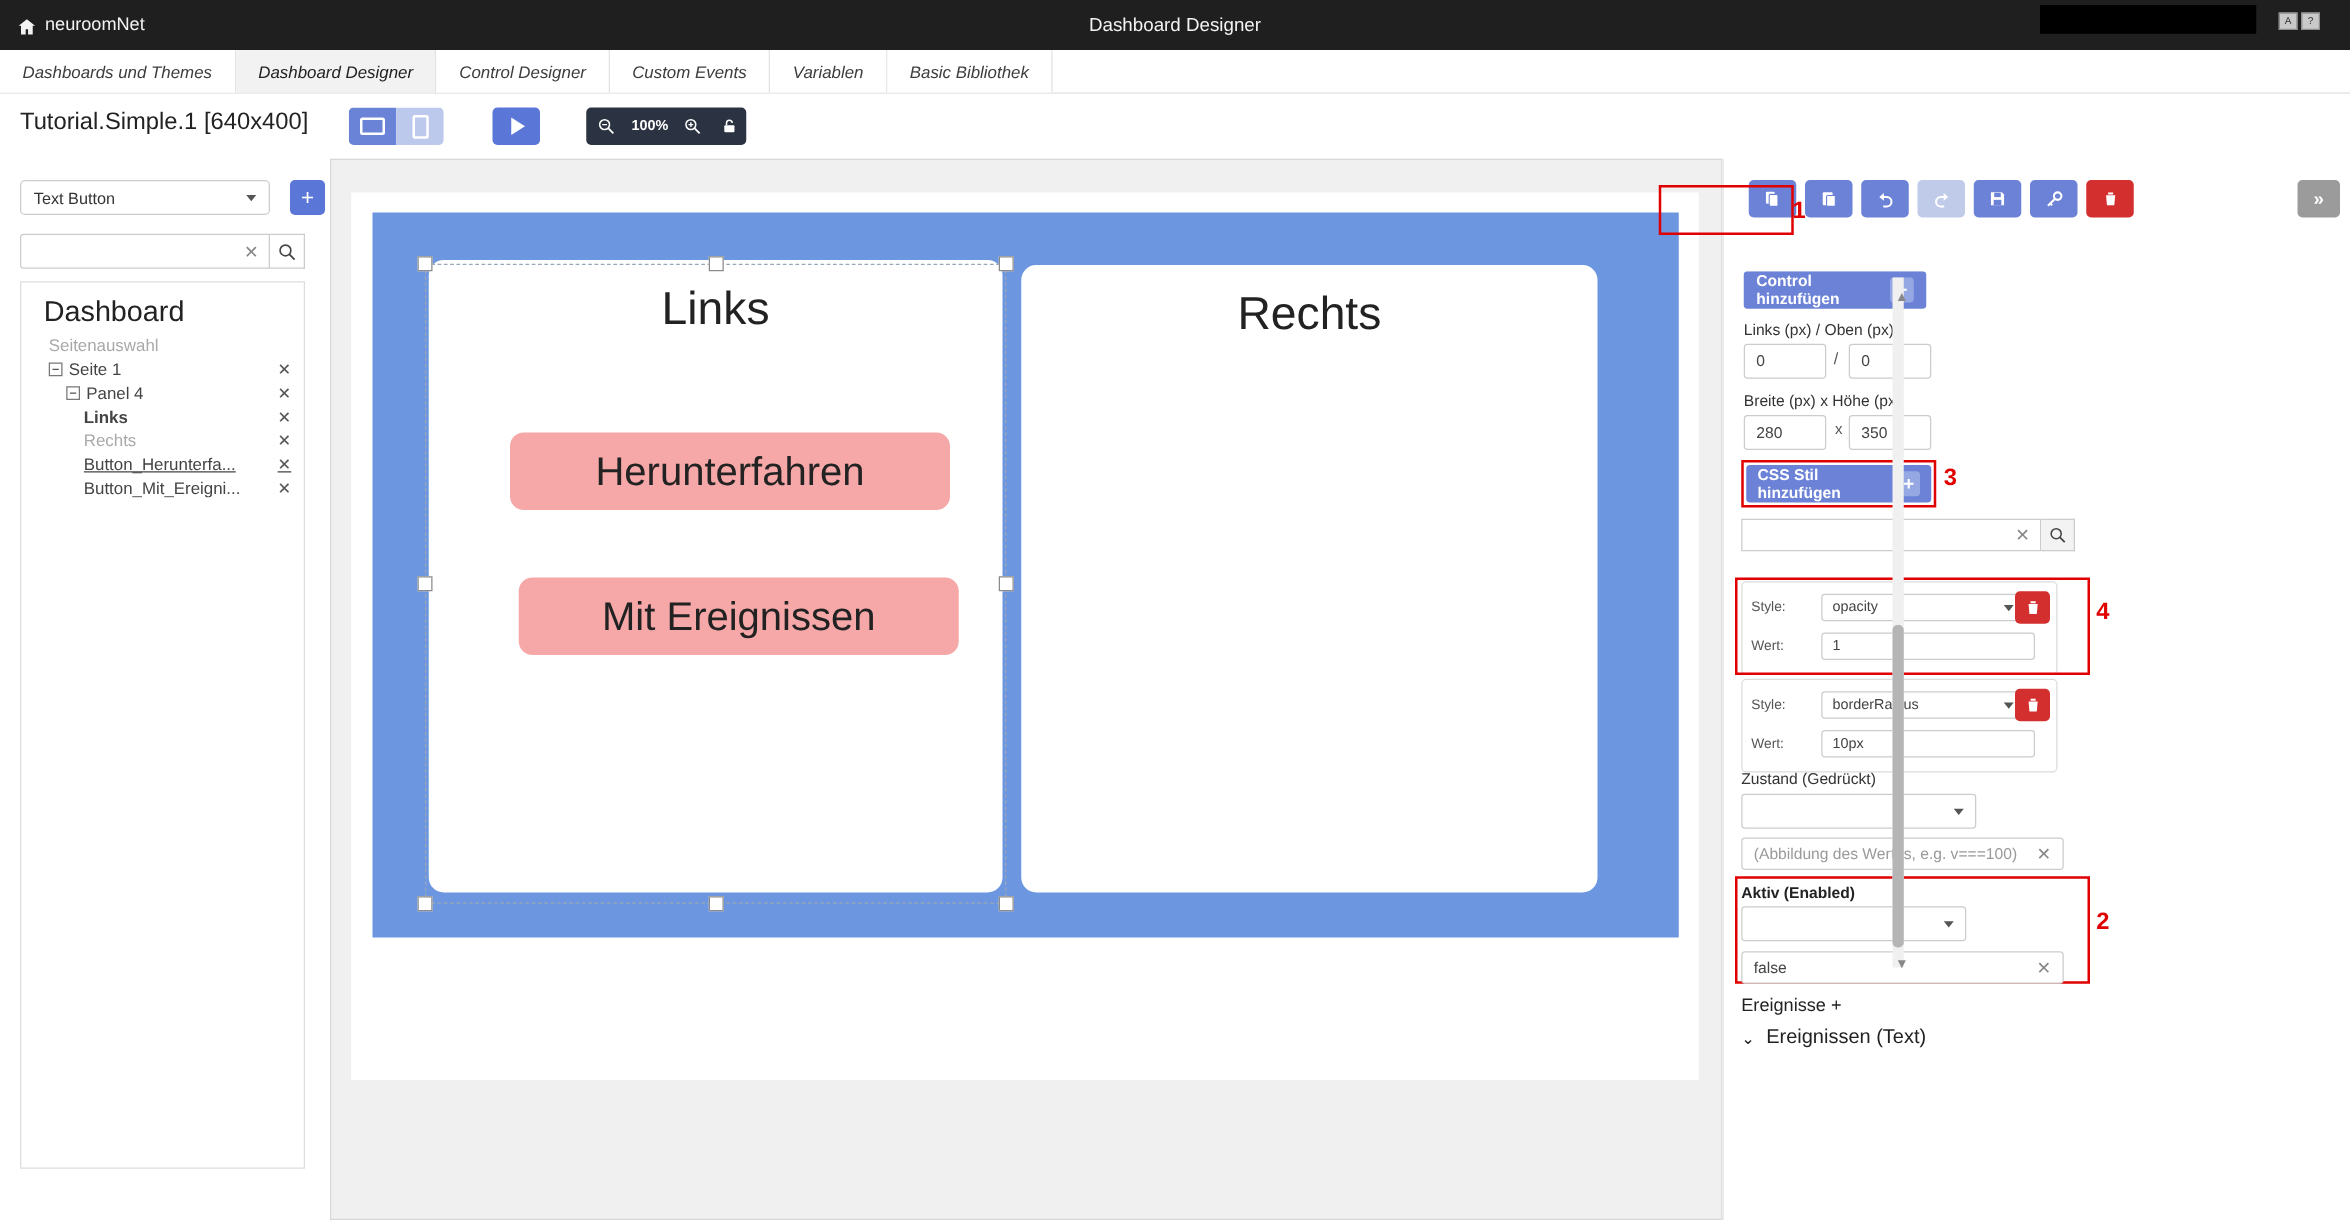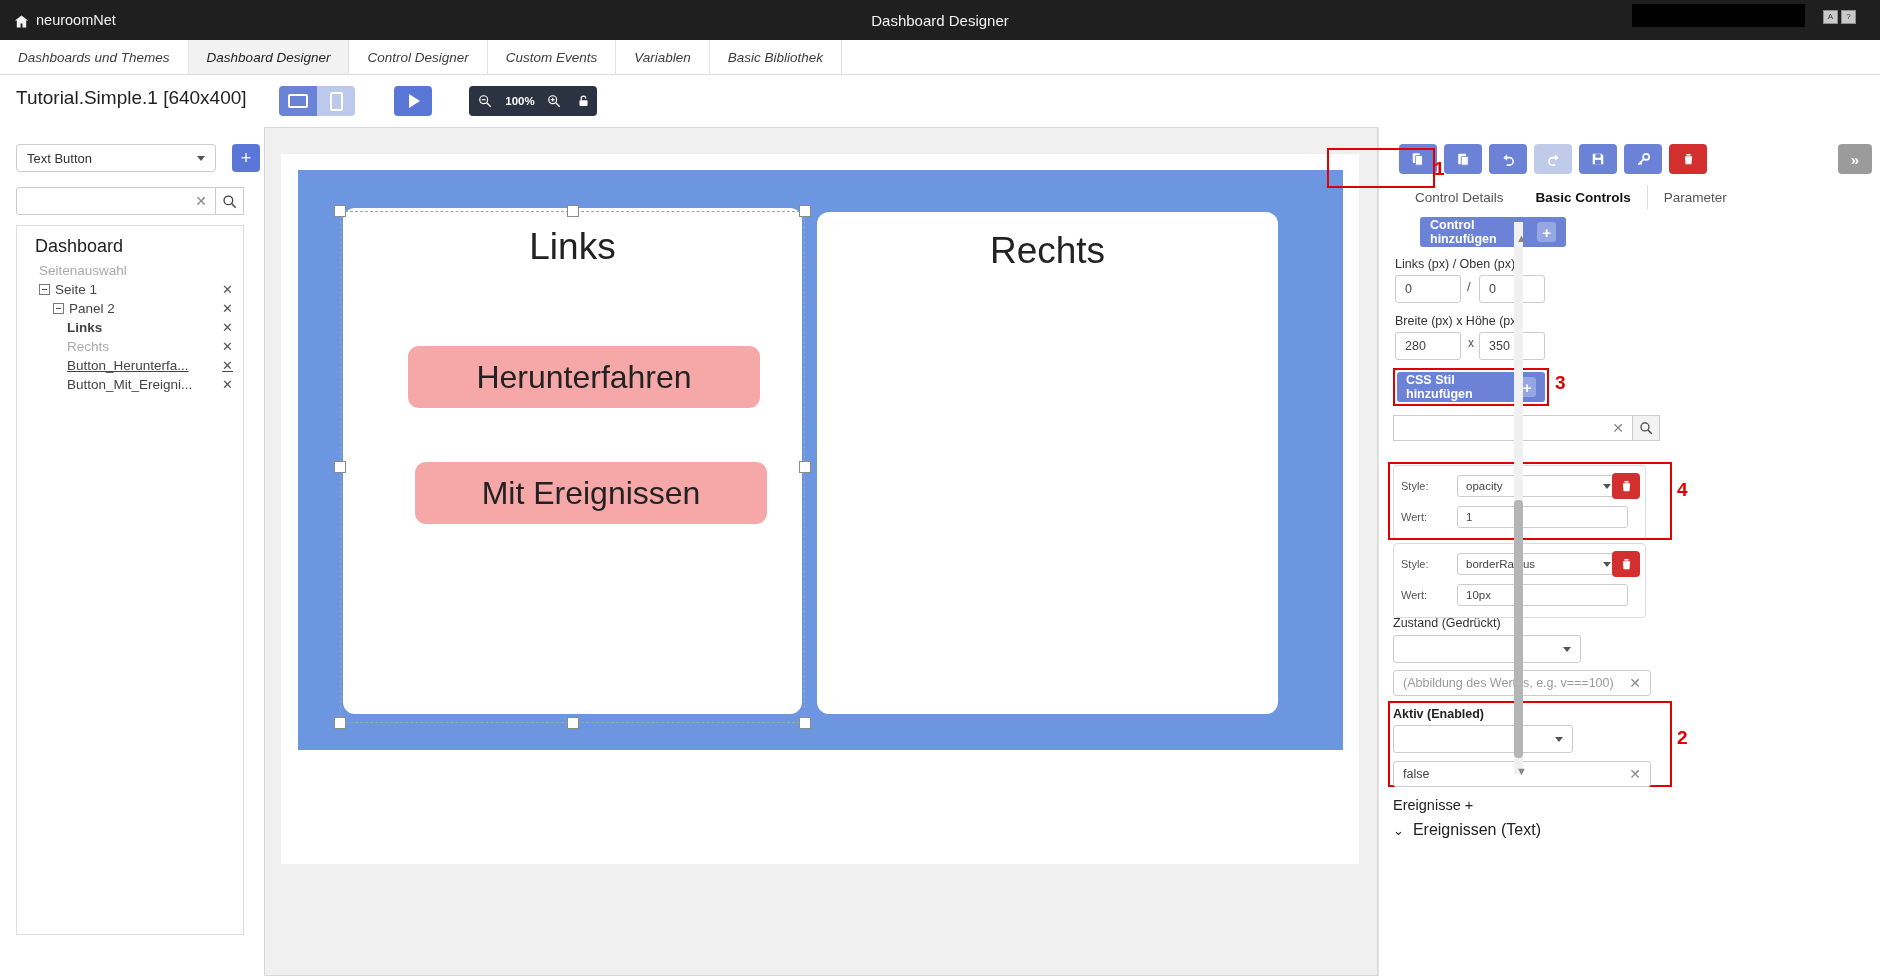--- a/index.html
+++ b/index.html
@@ -138,21 +138,21 @@
   .x-clear{ color:#888; font-size:14px; padding-left:4px; }
   #tree-search-btn{
     position:absolute; left:216px; top:60px; width:28px; height:28px;
     border:1px solid #ccc; border-left:none; background:#fff;
     display:flex; align-items:center; justify-content:center;
   }
   #tree-box{
     position:absolute; left:16px; top:98px; width:228px; height:710px;
     border:1px solid #ddd; background:#fff; padding:10px 0 0 0;
   }
-  #tree-title{ font-size:18px; color:#222; padding:0 0 4px 18px; }
+  #tree-title{ font-size:23px; color:#222; padding:0 0 4px 18px; }
   .tree-row{
     display:flex; align-items:center; height:19px; font-size:13.5px; color:#444;
     padding-right:10px;
   }
   .tree-row .lbl{ white-space:nowrap; overflow:hidden; text-overflow:ellipsis; }
   .tree-row .rm{ margin-left:auto; color:#555; font-size:13px; }
   .tree-toggle{
     display:inline-block; width:11px; height:11px; border:1px solid #777;
     margin-right:5px; position:relative; flex:none;
   }
@@ -230,21 +230,21 @@
   .lbl-sm{ font-size:12.5px; color:#333; }
   .field{
     border:1px solid #ccc; border-radius:3px; background:#fff; height:28px;
     display:flex; align-items:center; padding:0 9px; font-size:12.5px; color:#444;
   }
   .field.placeholder{ color:#9a9a9a; }
   #add-ctrl-btn{
     position:absolute; left:16px; top:0px; width:146px; height:30px;
     background:#6b82d6; border-radius:3px; color:#fff;
     display:flex; align-items:center; gap:0; padding:0 10px;
-    font-size:12.5px; font-weight:bold;margin-left:25px;
+    font-size:12.5px; font-weight:bold;
   }
   .plus-box{
     width:20px; height:20px; background:#96a8e4; border-radius:3px;
     display:flex; align-items:center; justify-content:center; font-size:15px; line-height:1;
   }
   #lbl-pos{ position:absolute; left:16px; top:40px; }
   #inp-left{ position:absolute; left:16px; top:58px; width:66px; }
   #slash{ position:absolute; left:88px; top:62px; font-size:13px; color:#555;}
   #inp-top{ position:absolute; left:100px; top:58px; width:66px; }
   #lbl-size{ position:absolute; left:16px; top:97px; }
@@ -440,21 +440,21 @@
         <div class="tree-row" style="padding-left: 22px;">
           <span class="lbl" style="color: rgb(169, 169, 169);">Seitenauswahl</span>
         </div>
         <div class="tree-row" style="padding-left: 22px;">
           <span class="tree-toggle"></span>
           <span class="lbl">Seite 1</span>
           <span class="rm">✕</span>
         </div>
         <div class="tree-row" style="padding-left: 36px;">
           <span class="tree-toggle"></span>
-          <span class="lbl">Panel 2</span>
+          <span class="lbl">Panel 4</span>
           <span class="rm">✕</span>
         </div>
         <div class="tree-row" style="padding-left: 50px;">
           <span class="lbl" style="font-weight: bold;">Links</span>
           <span class="rm">✕</span>
         </div>
         <div class="tree-row" style="padding-left: 50px;">
           <span class="lbl" style="color: rgb(169, 169, 169);">Rechts</span>
           <span class="rm">✕</span>
         </div>
@@ -539,26 +539,20 @@
     </div>
     <div class="rp-ibtn danger">
       <svg width="13" height="14" viewBox="0 0 16 16">
           <path d="M3.5 4.5h9l-.9 10H4.4z" fill="#fff"></path>
           <rect x="5.5" y="1.8" width="5" height="2" fill="#fff"></rect>
         </svg>
     </div>
   </div>
   <div id="rp-expand">»</div>
 
-  <div id="rp-tabs">
-    <div class="rp-tab">Control Details</div>
-    <div class="rp-tab active">Basic Controls</div>
-    <div id="rp-tabs-divider"></div>
-    <div class="rp-tab">Parameter</div>
-  </div>
 
   <div id="rp-body">
 
     <div id="add-ctrl-btn">
       <span>Control hinzufügen</span>
       <span class="plus-box">+</span>
     </div>
 
     <div id="lbl-pos" class="lbl-sm">Links (px) / Oben (px)</div>
     <div id="inp-left" class="field">0</div>

